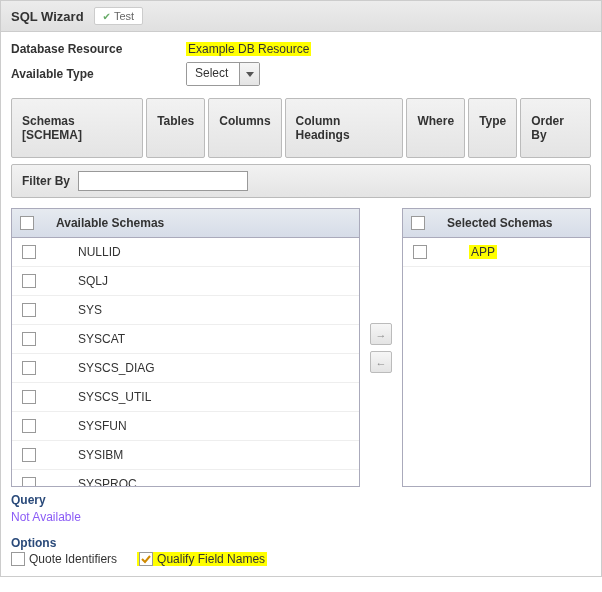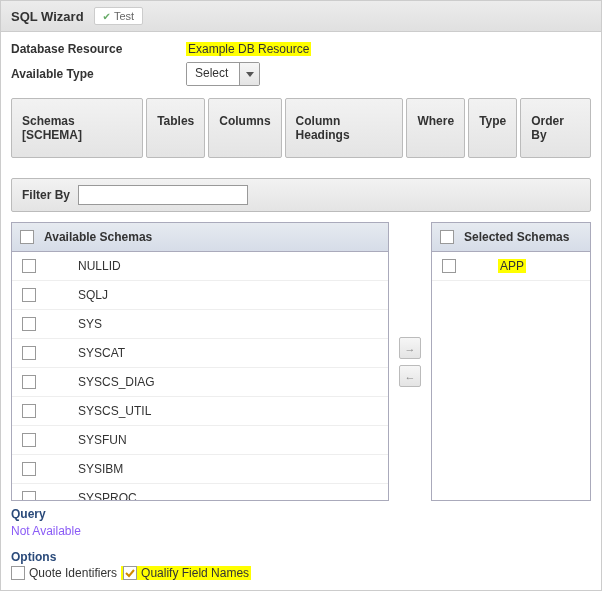--- a/index.html
+++ b/index.html
@@ -11,41 +11,41 @@
 .content { padding: 10px; border: 1px solid #ccc; border-top: none; }
 .form-row { display: flex; align-items: center; margin-bottom: 6px; }
 .form-row .label { width: 175px; font-weight: bold; color: #333; font-size: 12px; }
 .hl { background: #ffff00; padding: 0 2px; }
 .select-combo { display: flex; border: 1px solid #999; border-radius: 2px; overflow: hidden; height: 24px; }
 .select-combo .sel-text { padding: 3px 8px; min-width: 52px; background: #fff; }
 .select-combo .sel-arrow { border-left: 1px solid #999; background: linear-gradient(#f6f6f6,#e4e4e4); width: 20px; display: flex; align-items: center; justify-content: center; cursor: pointer; }
 .select-combo .sel-arrow svg { width: 8px; height: 5px; }
 .tabs { display: flex; gap: 3px; margin-top: 12px; }
 .tab { background: linear-gradient(#f2f2f2,#e4e4e4); border: 1px solid #bbb; border-radius: 2px; padding: 15px 10px; font-weight: bold; font-size: 12px; color: #333; cursor: pointer; }
-.filter-bar { background: linear-gradient(#f2f2f2,#e4e4e4); border: 1px solid #bbb; border-radius: 2px; padding: 6px 10px; margin-top: 20px; display: flex; align-items: center; gap: 8px; }
+.filter-bar { background: linear-gradient(#f2f2f2,#e4e4e4); border: 1px solid #bbb; border-radius: 2px; padding: 6px 10px; margin-top: 6px; display: flex; align-items: center; gap: 8px; }
 .filter-bar .flabel { font-weight: bold; }
 .filter-bar input { border: 1px solid #999; height: 20px; width: 170px; padding: 0 4px; }
 .panels { display: flex; margin-top: 10px; gap: 10px; }
 .panel { border: 1px solid #aab; }
 .panel.left { flex: 1; }
-.panel.right { width: 160px; }
-.panel-head { background: linear-gradient(#e6eaf0,#d6dce8); padding: 7px 8px; display: flex; align-items: flex-start; gap: 10px; font-weight: bold; color: #333; border-bottom: 1px solid #aab; }
+.panel.right { width: 189px; }
+.panel-head { background: linear-gradient(#e6eaf0,#d6dce8); padding: 7px 8px; display: flex; align-items: flex-start; gap: 22px; font-weight: bold; color: #333; border-bottom: 1px solid #aab; }
 .cb { width: 14px; height: 14px; border: 1px solid #999; background: #fff; display: inline-flex; align-items: center; justify-content: center; cursor: pointer; }
 .cb.on { background: #fff; }
 .cb.on svg { width: 10px; height: 10px; }
 .list { overflow-y: auto; position: relative; }
 .panel.left .list { height: 248px; }
 .panel.right .list { height: 248px; }
 .item { display: flex; align-items: center; gap: 12px; padding: 7px 10px; border-bottom: 1px solid #eee; }
 .item .name { color: #333; margin-left: 30px; }
 .move-btns { display: flex; flex-direction: column; gap: 6px; justify-content: center; align-self: center; }
 .move-btn { width: 22px; height: 22px; border: 1px solid #bbb; background: linear-gradient(#f6f6f6,#e4e4e4); border-radius: 2px; display: flex; align-items: center; justify-content: center; cursor: pointer; color: #888; font-size: 11px; }
 .section-label { color: #2a4a7a; font-weight: bold; font-size: 12px; margin-top: 6px; }
 .notavail { color: #8b5cf6; padding: 3px 0 6px 0; }
-.opts-row { display: flex; align-items: center; gap: 4px; margin-top: 2px; }
+.opts-row { display: flex; align-items: center; gap: 20px; margin-top: 2px; }
 .opt { display: flex; align-items: center; gap: 4px; }
 .panel.left .list::-webkit-scrollbar { width: 10px; }
 .panel.left .list::-webkit-scrollbar-thumb { background: #bbb; border-radius: 5px; }
 .panel.left .list::-webkit-scrollbar-track { background: #eee; }
 </style>
 </head>
 <body>
 
 <div class="titlebar">
   <span class="title">SQL Wizard</span>

